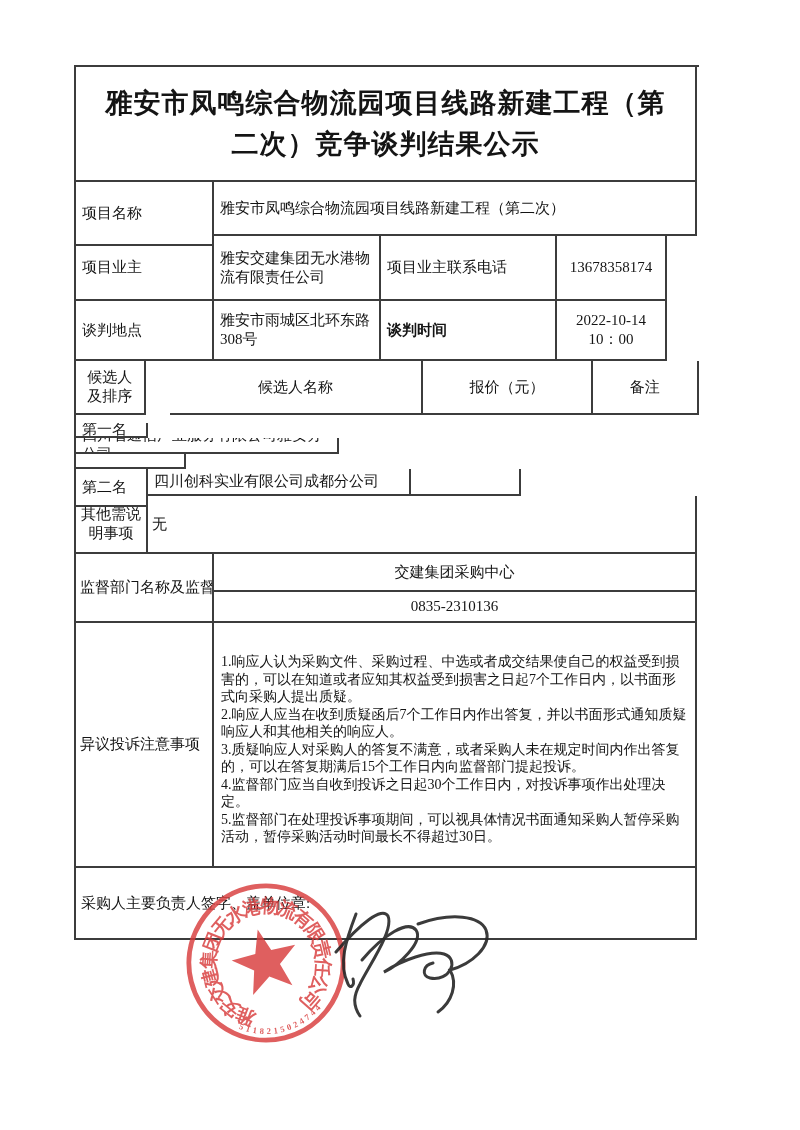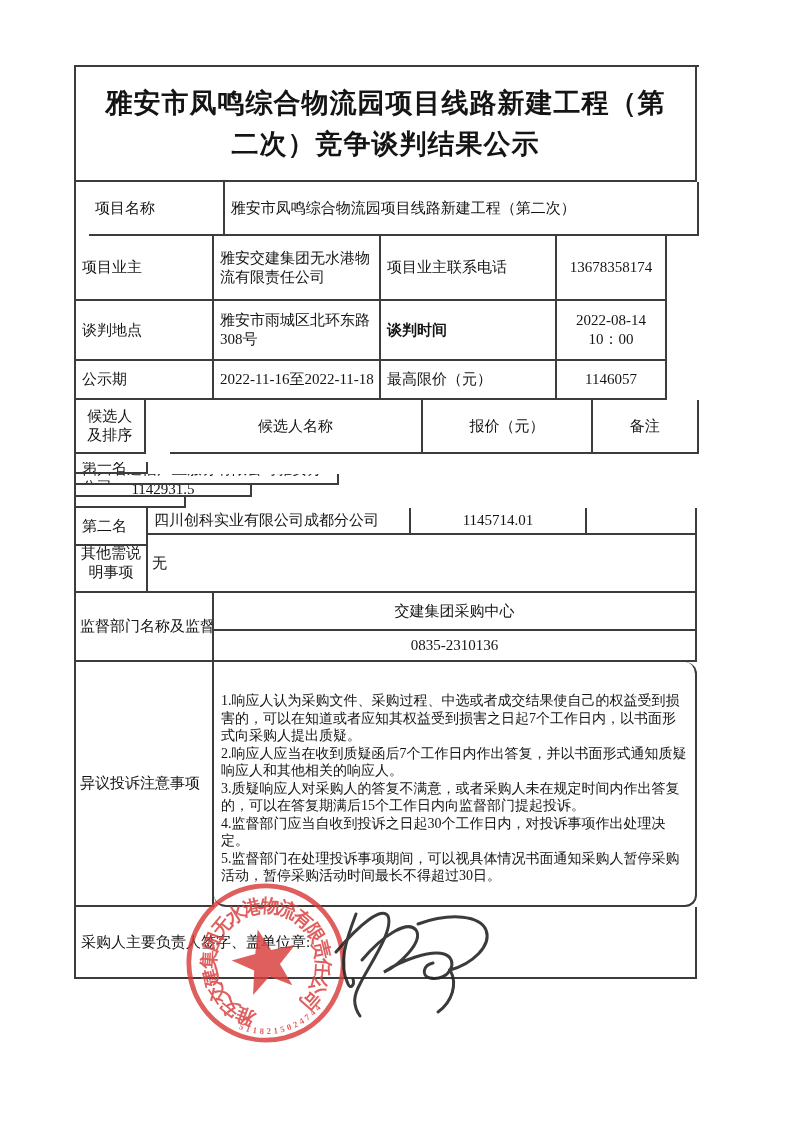--- a/index.html
+++ b/index.html
@@ -33,79 +33,71 @@
   .w-rank{width:72px;}    .w-name{width:263px;}  .w-wide{width:549px;} .w-sup{width:483px;}
   .w-full{width:621px;}
   .subcol{display:flex;flex-direction:column;width:483px;}
   .subcell{
     box-sizing:border-box;border-right:2px solid #3c3c3c;border-bottom:2px solid #3c3c3c;
     display:flex;align-items:center;justify-content:center;text-align:center;
     font-size:15px;overflow:hidden;
   }
   .notice{
     align-items:flex-start;padding:30px 8px 2px 7px;
-    font-size:14px;line-height:17.5px;border-radius:12px;
+    font-size:14px;line-height:17.5px;
   }
   .notice-inner div{margin:0;}
   .stamp-svg{position:absolute;left:184px;top:881px;width:164px;height:164px;}
   .sig-svg{position:absolute;left:322px;top:890px;width:180px;height:135px;}
 </style>
 </head>
 <body>
 
 <div class="tbl">
 
   <div class="row">
     <div class="cell w-full title-cell">雅安市凤鸣综合物流园项目线路新建工程（第二次）竞争谈判结果公示</div>
   </div>
 
   <div class="row" style="height:54px;">
-    <div class="cell w-label" style="height:54px;margin-left:13px;">项目名称</div>
+    <div class="cell w-label" style="height:64px;">项目名称</div>
     <div class="cell" style="height:54px;width:483px;">雅安市凤鸣综合物流园项目线路新建工程（第二次）</div>
   </div>
 
   <div class="row" style="height:65px;">
     <div class="cell w-label" style="height:65px;">项目业主</div>
     <div class="cell w-val2" style="height:65px;">雅安交建集团无水港物流有限责任公司</div>
     <div class="cell w-val3" style="height:65px;">项目业主联系电话</div>
     <div class="cell w-val4 c" style="height:65px;">13678358174</div>
   </div>
 
   <div class="row" style="height:60px;">
     <div class="cell w-label" style="height:60px;">谈判地点</div>
     <div class="cell w-val2" style="height:60px;">雅安市雨城区北环东路308号</div>
     <div class="cell w-val3" style="height:60px;font-weight:bold;">谈判时间</div>
-    <div class="cell w-val4 c" style="height:60px;">2022-08-14 10：00</div>
+    <div class="cell w-val4 c" style="height:60px;">2022-10-14 10：00</div>
   </div>
 
-  <div class="row" style="height:39px;">
-    <div class="cell w-label" style="height:39px;">公示期</div>
-    <div class="cell w-val2 nowrap" style="height:39px;">2022-11-16至2022-11-18</div>
-    <div class="cell w-val3" style="height:39px;">最高限价（元）</div>
-    <div class="cell w-val4 c" style="height:39px;">1146057</div>
-  </div>
 
   <div class="row" style="height:62px;">
     <div class="cell w-rank c" style="height:54px;">候选人及排序</div>
     <div class="cell w-name c" style="height:54px;margin-left:24px;">候选人名称</div>
     <div class="cell w-val3 c" style="height:54px;">报价（元）</div>
     <div class="cell w-val4 c" style="height:54px;">备注</div>
   </div>
 
   <div class="row" style="height:46px;flex-direction:column;">
     <div class="cell w-rank" style="height:46px;">第一名</div>
     <div class="cell w-name" style="height:46px;">四川省通信产业服务有限公司雅安分公司</div>
-    <div class="cell w-val3 c" style="height:46px;">1142931.5</div>
     <div class="cell w-val4" style="height:46px;"></div>
   </div>
 
   <div class="row" style="height:27px;">
     <div class="cell w-rank nowrap" style="height:38px;">第二名</div>
     <div class="cell w-name nowrap" style="height:27px;">四川创科实业有限公司成都分公司</div>
-    <div class="cell w-val3 c" style="height:27px;">1145714.01</div>
     <div class="cell w-val4" style="height:27px;"></div>
   </div>
 
   <div class="row" style="height:58px;">
     <div class="cell w-rank c" style="height:58px;padding:2px 3px;">其他需说明事项</div>
     <div class="cell w-wide" style="height:58px;padding-left:4px;">无</div>
   </div>
 
   <div class="row" style="height:69px;">
     <div class="cell w-label nowrap" style="height:69px;padding:2px 0 2px 4px;">监督部门名称及监督电话</div>

